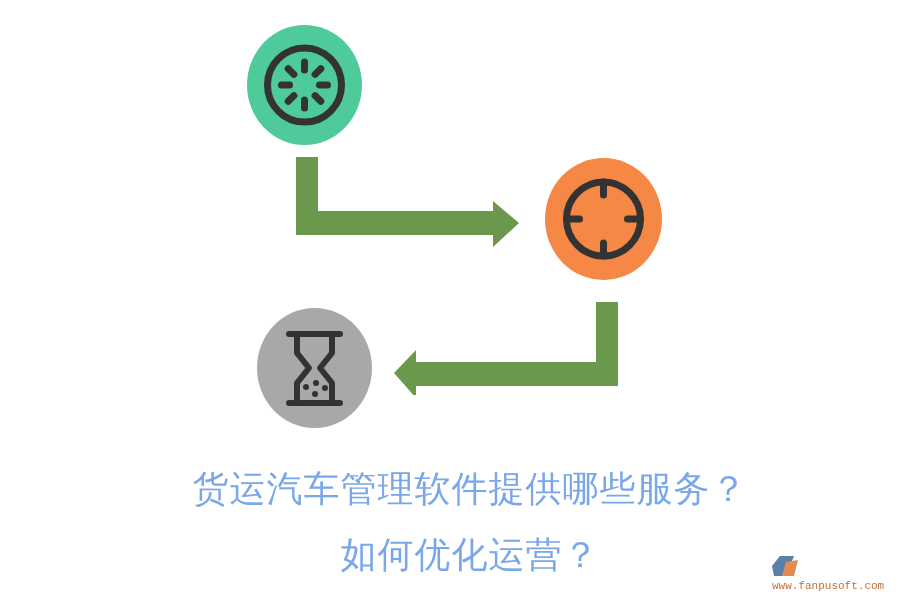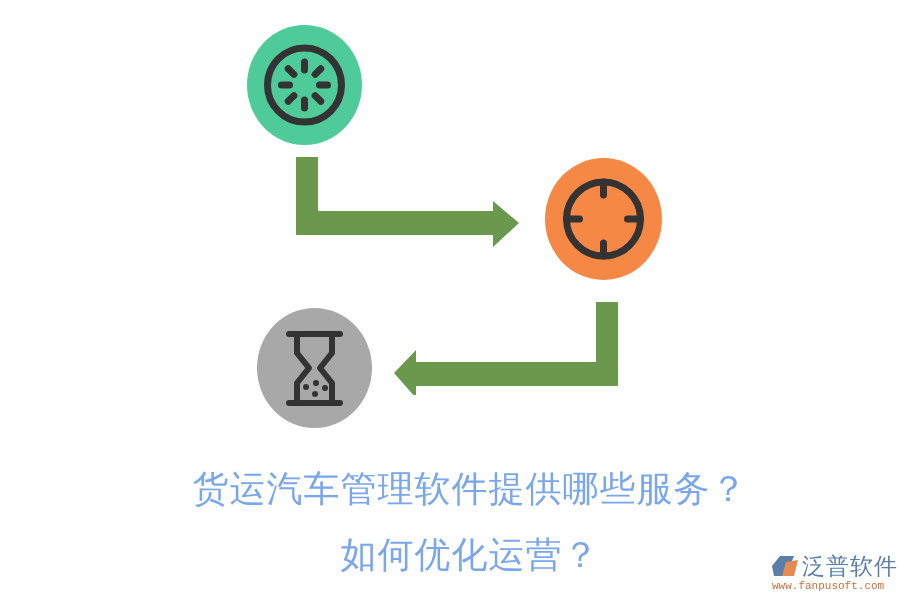--- a/index.html
+++ b/index.html
@@ -69,15 +69,14 @@
 </div>
 
 <div class="title" style="top:466px;">货运汽车管理软件提供哪些服务？</div>
 <div class="title" style="top:532px;">如何优化运营？</div>
 
 <div class="logo">
   <svg class="abs" style="left:4px; top:4px;" width="28" height="24" viewBox="0 0 28 24">
     <polygon points="8,2 22,2 14,22 2,22 0,12" fill="#5a7fa8"></polygon>
     <polygon points="14,8 26,6 22,22 10,22" fill="#e58a50"></polygon>
   </svg>
-  <span class="logo-name">泛普软件</span>
   <span class="logo-url">www.fanpusoft.com</span>
 </div>
 
 </body></html>

